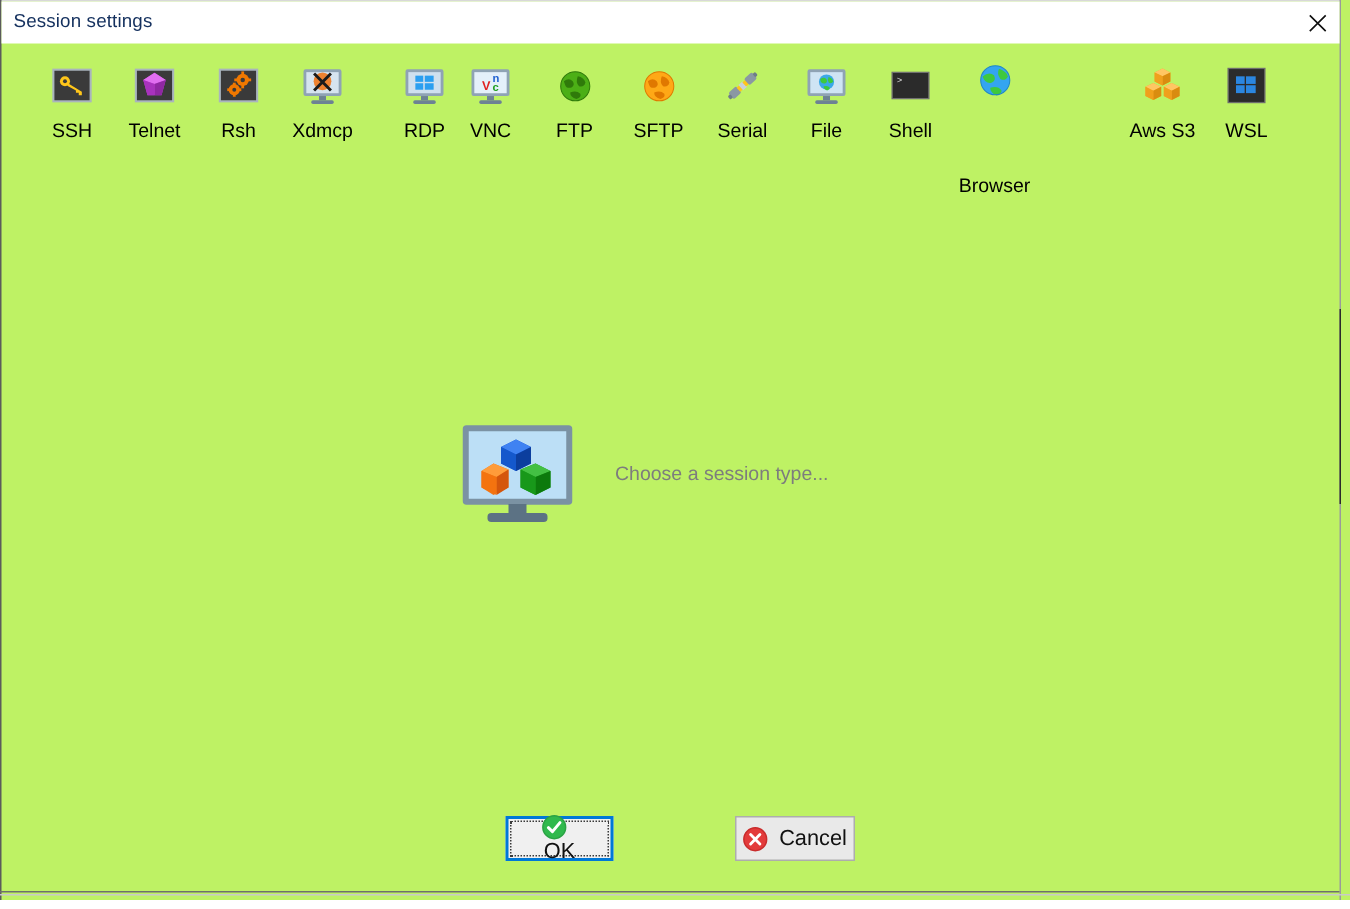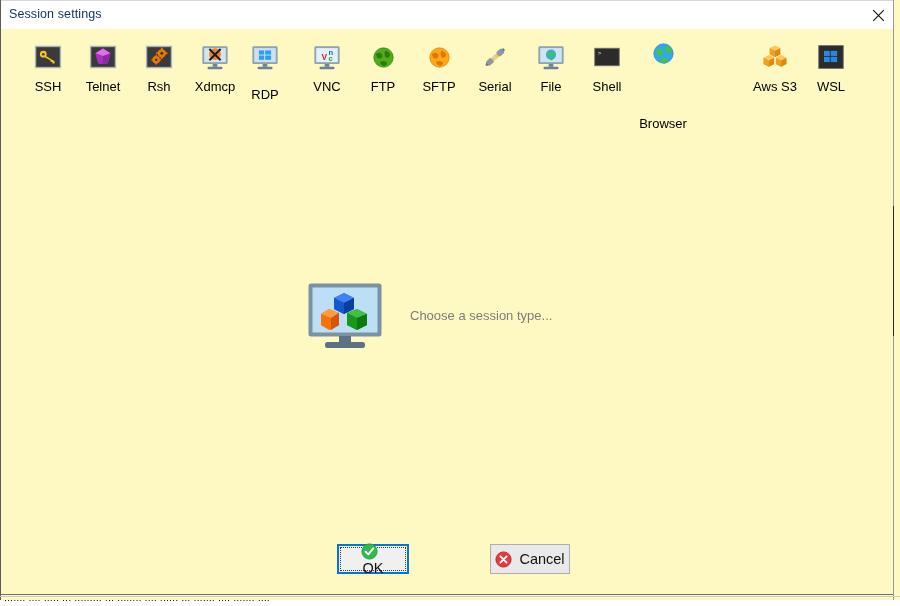--- a/index.html
+++ b/index.html
@@ -4,21 +4,21 @@
 <style>
   html,body{margin:0;padding:0;}
   body{
     width:900px;height:606px;overflow:hidden;
     background:#ffffff;
     font-family:"Liberation Sans", sans-serif;
     -webkit-font-smoothing:antialiased;
   }
   .window{
     position:absolute;left:0;top:0;width:900px;height:606px;
-    background:#fef9c3;
+    background:#bef264;
     box-sizing:border-box;
   }
   
   .edge-left{position:absolute;left:0;top:0;width:1px;height:606px;background:#5b5b5b;}
   .edge-right{position:absolute;left:893px;top:0;width:1px;height:606px;background:#9a9a9a;}
   .edge-right-dark{position:absolute;left:893px;top:206px;width:1px;height:130px;background:#2b2b2b;}
   .edge-bottom{position:absolute;left:0;top:594px;width:893px;height:1px;background:#6f6f6f;}
   .edge-top{position:absolute;left:0;top:0;width:894px;height:1px;background:#d8d8d8;}
 
   
@@ -191,21 +191,21 @@
             <rect x="2.5" y="4.5" width="27" height="19" rx="1.5" fill="#8fa3b4"></rect>
             <rect x="4.5" y="6.5" width="23" height="15" fill="#d6e4ef"></rect>
             <rect x="13.5" y="23.5" width="5" height="3" fill="#6d8294"></rect>
             <rect x="8" y="26.5" width="16" height="2.6" rx="1.2" fill="#6d8294"></rect>
             <circle cx="16" cy="13" r="6.3" fill="#f07a20" opacity="0.92"></circle>
             <path d="M10 7.5 L22 19.5 M22 7.5 L10 19.5" stroke="#1b1b1b" stroke-width="2.1" fill="none"></path>
           </svg>
         </div>
         <div class="icon-label">Xdmcp</div>
       </div>
-      <div class="icon-item" style="left: 232px; width: 64px; justify-content: space-between;">
+      <div class="icon-item" style="left: 250px; width: 64px;">
         <div class="icon-box">
           <svg width="30" height="30" viewBox="0 0 32 32">
             <rect x="2.5" y="4.5" width="27" height="19" rx="1.5" fill="#8fa3b4"></rect>
             <rect x="4.5" y="6.5" width="23" height="15" fill="#cfe0ee"></rect>
             <rect x="13.5" y="23.5" width="5" height="3" fill="#6d8294"></rect>
             <rect x="8" y="26.5" width="16" height="2.6" rx="1.2" fill="#6d8294"></rect>
             <rect x="9.5" y="9" width="5.6" height="4.4" fill="#2b9ff0"></rect>
             <rect x="16.2" y="9" width="6.3" height="4.4" fill="#2b9ff0"></rect>
             <rect x="9.5" y="14.4" width="5.6" height="4.6" fill="#2b9ff0"></rect>
             <rect x="16.2" y="14.4" width="6.3" height="4.6" fill="#2b9ff0"></rect>

